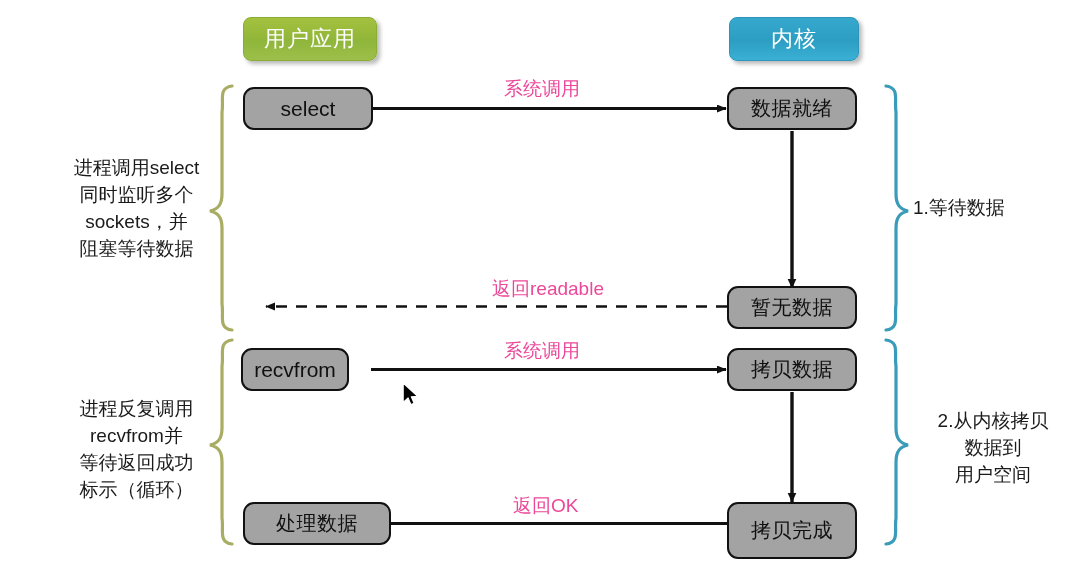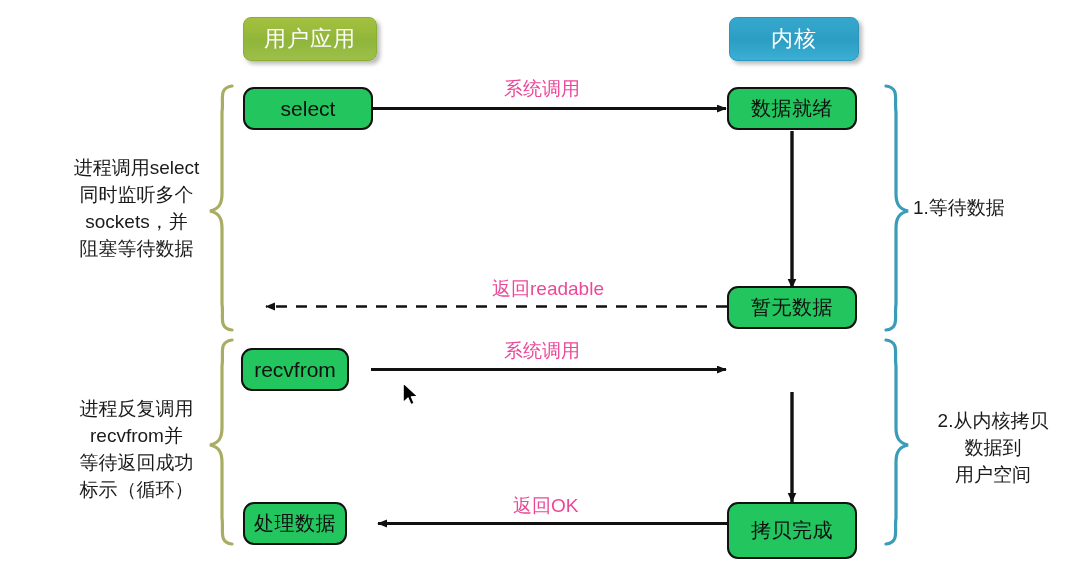--- a/index.html
+++ b/index.html
@@ -42,21 +42,21 @@
     background: linear-gradient(to bottom, #36a8cd 0%, #2e9fc4 48%, #2c9dc2 52%, #3ab0d4 100%);
     border: 1px solid #2b96ba;
   }
 
   
   .node {
     position: absolute;
     display: flex;
     align-items: center;
     justify-content: center;
-    background: #22c55e;
+    background: #a3a3a3;
     border: 2.5px solid #111111;
     border-radius: 11px;
     font-size: 20px;
     color: #101010;
     box-sizing: border-box;
   }
   .node.cn { font-size: 20px; letter-spacing: 0.5px; }
   .node.en { font-size: 21px; }
 
   
@@ -172,24 +172,25 @@
   </svg>
 
   <div class="node en" style="left:243px; top:87px; width:130px; height:43px;">select</div>
 
   <div class="node cn" style="left:727px; top:87px; width:130px; height:43px;">数据就绪</div>
 
   <div class="node cn" style="left:727px; top:286px; width:130px; height:43px;">暂无数据</div>
 
   <div class="node en" style="left:241px; top:348px; width:108px; height:43px;">recvfrom</div>
 
+  <div class="node cn" style="left:727px; top:348px; width:130px; height:43px;">拷贝数据</div>
 
   <div class="node cn" style="left:727px; top:502px; width:130px; height:57px;">拷贝完成</div>
 
-  <div class="node cn" style="left:243px; top:502px; width:104px; height:43px;">处理数据</div>
+  <div class="node cn" style="left:243px; top:502px; width:148px; height:43px;">处理数据</div>
 
   <div class="edge-label" style="left:504px; top:76px;">系统调用</div>
 
   <div class="edge-label" style="left:492px; top:276px;">返回readable</div>
 
   <div class="edge-label" style="left:504px; top:338px;">系统调用</div>
 
   <div class="edge-label" style="left:513px; top:493px;">返回OK</div>
 
   <div class="side-label left-top">进程调用select

